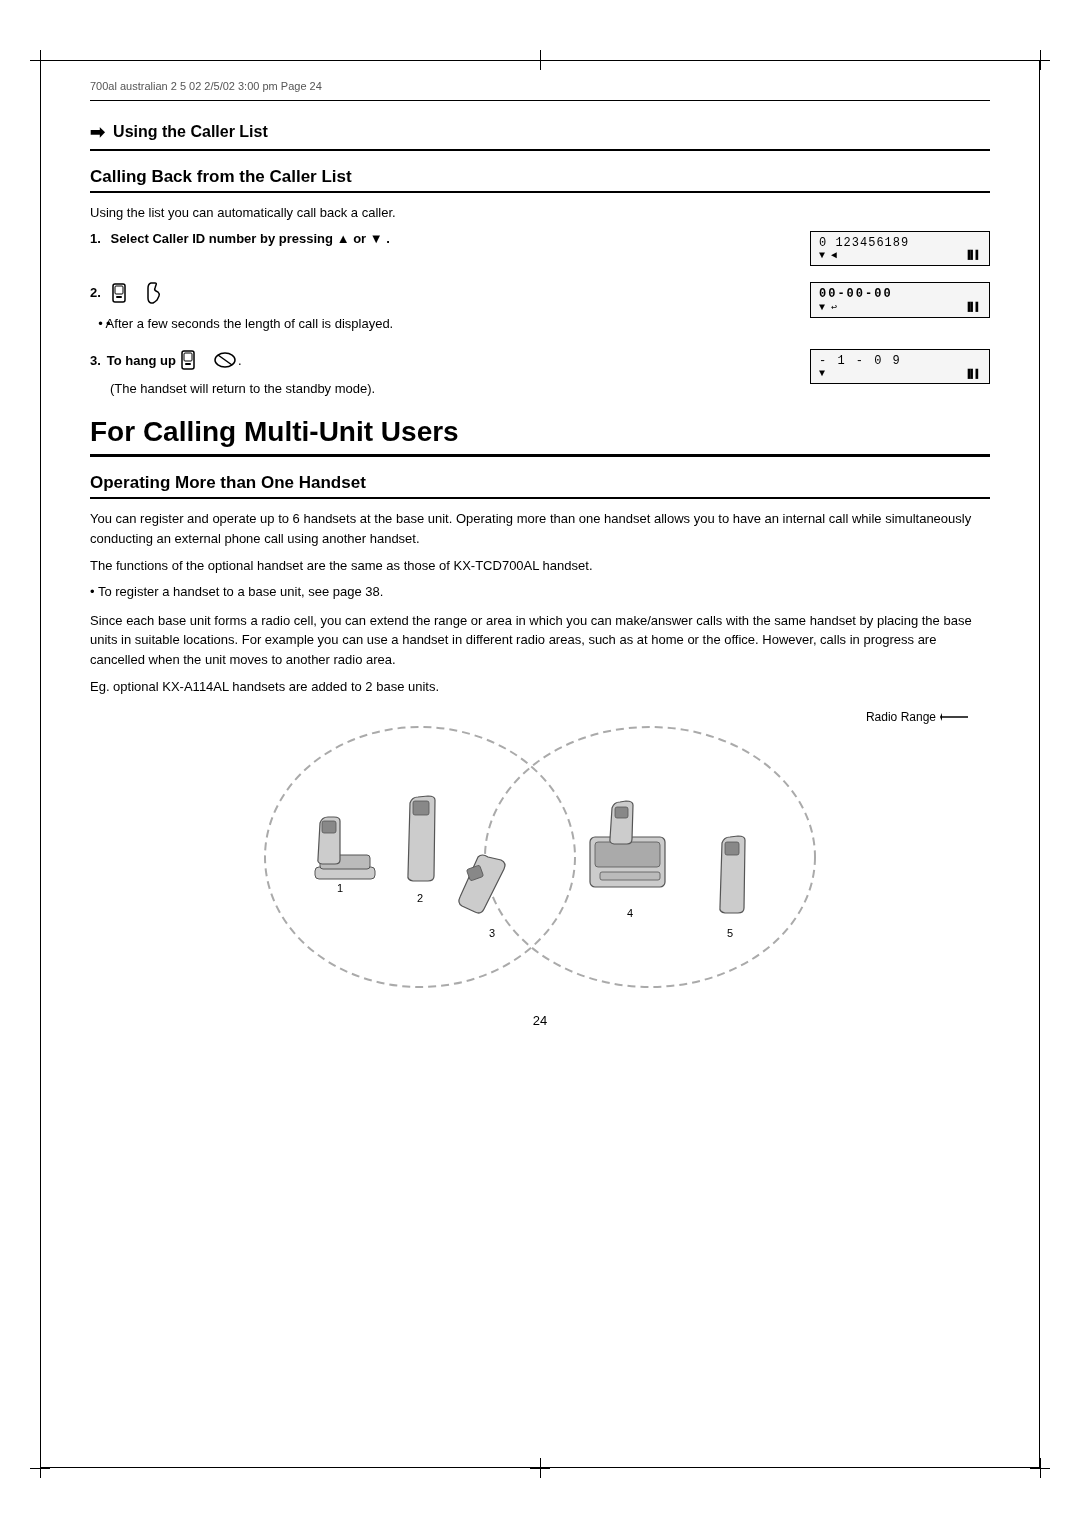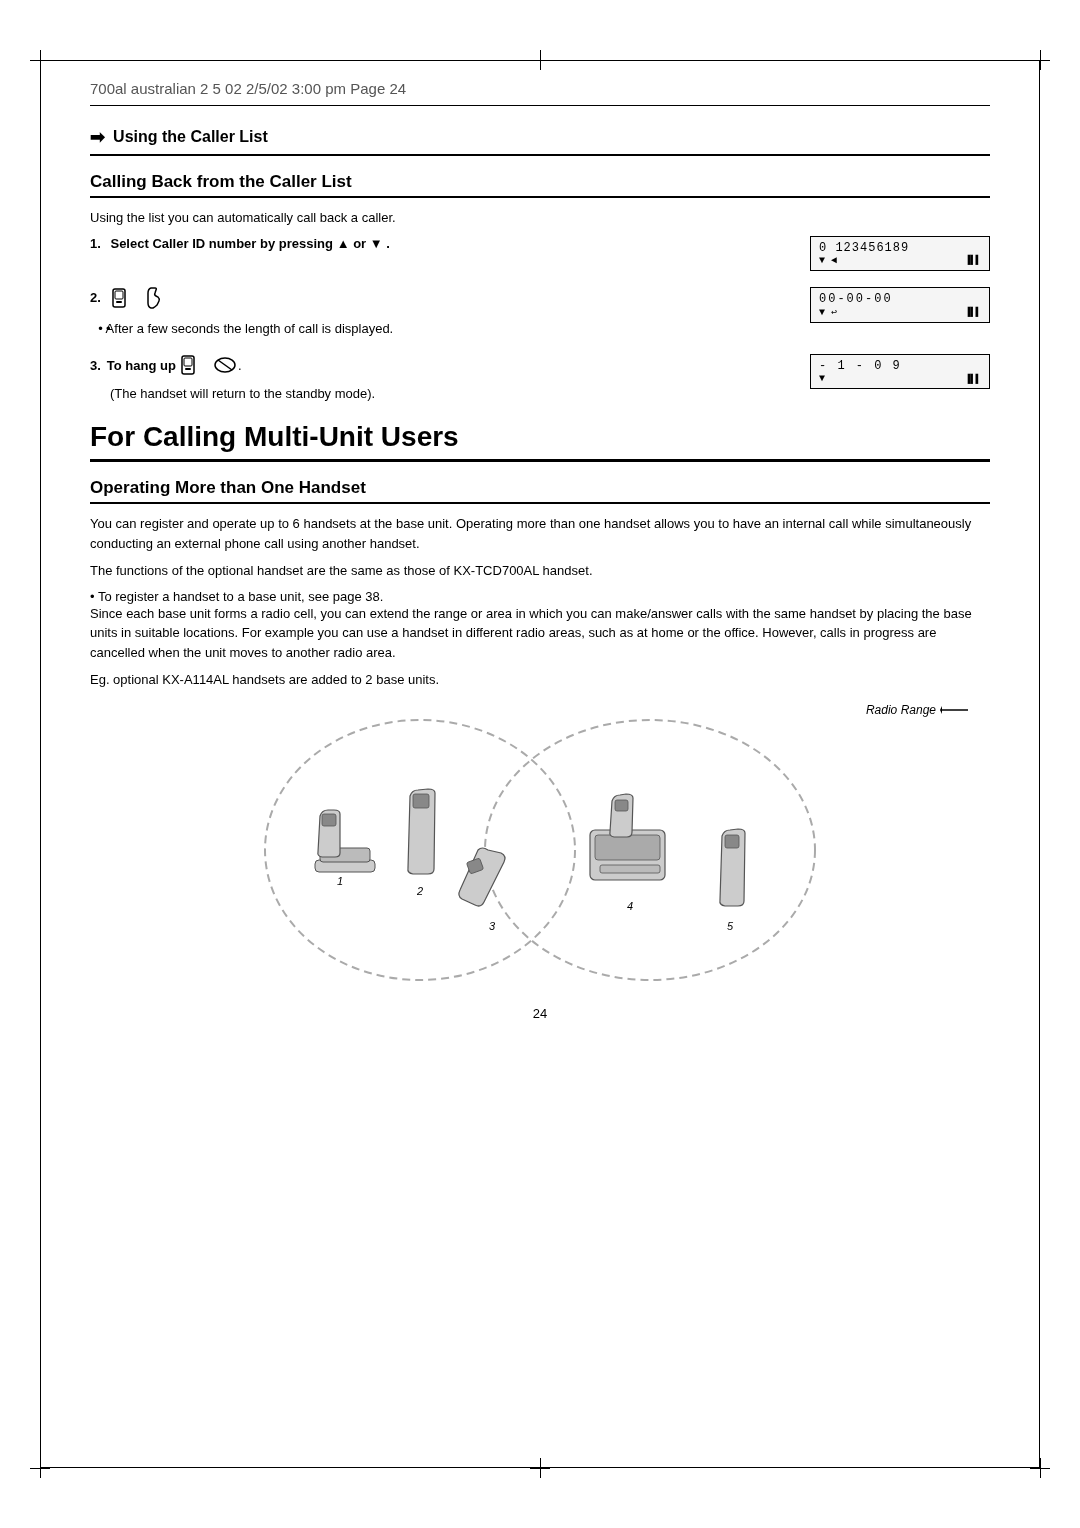--- a/index.html
+++ b/index.html
@@ -58,21 +58,21 @@
     .crosshair-tc { top: 50px; left: 50%; margin-left: -10px; }
     .crosshair-bc { bottom: 50px; left: 50%; margin-left: -10px; }
 
     .content {
       position: relative;
       padding: 80px 90px 80px 90px;
     }
 
     
     .header-info {
-      font-size: 15px;
+      font-size: 11px;
       color: #555;
       margin-bottom: 20px;
       border-bottom: 1px solid #000;
       padding-bottom: 8px;
     }
 
     
     .section-using-caller {
       margin-top: 20px;
       margin-bottom: 10px;
@@ -269,21 +269,21 @@
                 <path d="M8,1 Q5,2 5,6 L5,16 Q5,20 8,21 L10,21 Q12,20 14,18 L16,14 Q17,12 15,10 L13,9 Q11,8 12,6 L13,3 Q14,1 12,1 Z" fill="none" stroke="#000" stroke-width="1.5"></path>
               </svg>
             </span>
           </div>
           <div class="bullet-item">
             <span style="margin-left:-16px;">• After a few seconds the length of call is displayed.</span>
           </div>
         </div>
         <div class="step-right">
           <div class="lcd-box">
-            <div style="font-size:12px; letter-spacing:2px;">00-00-00</div>
+            <div style="font-size:12px; letter-spacing:2px;font-weight:bold;">00-00-00</div>
             <div class="lcd-row">
               <span>▼ ↩</span>
               <span style="font-size:9px;">▐▌▌</span>
             </div>
           </div>
         </div>
       </div>
 
       <div class="step-row">
         <div class="step-left">
@@ -317,32 +317,32 @@
       </div>
     </div>
 
     <div>
       <div class="major-title">For Calling Multi-Unit Users</div>
 
       <div>
         <div class="subsection-title">Operating More than One Handset</div>
         <p class="body-text">You can register and operate up to 6 handsets at the base unit. Operating more than one handset allows you to have an internal call while simultaneously conducting an external phone call using another handset.</p>
         <p class="body-text">The functions of the optional handset are the same as those of KX-TCD700AL handset.</p>
-        <div style="margin-left:0; font-size:13px; margin-bottom:0;">
+        <div style="margin-left:0; font-size:13px; margin-bottom:12px;">
           • <span>To register a handset to a base unit, see page 38.</span>
         </div>
       </div>
 
       <div>
         <p class="body-text">Since each base unit forms a radio cell, you can extend the range or area in which you can make/answer calls with the same handset by placing the base units in suitable locations. For example you can use a handset in different radio areas, such as at home or the office. However, calls in progress are cancelled when the unit moves to another radio area.</p>
         <p class="body-text">Eg. optional KX-A114AL handsets are added to 2 base units.</p>
       </div>
 
       <div class="diagram-container">
-        <div style="position:relative; display:flex; justify-content:center; align-items:center; margin-top:10px;font-style:italic;">
+        <div style="position:relative; display:flex; justify-content:center; align-items:center; margin-top:10px;">
 
           <div style="position:absolute; right:20px; top:0; font-size:12px; display:flex; align-items:center; gap:4px;">
             <span>Radio Range</span>
             <svg width="30" height="20" viewBox="0 0 30 20">
               <line x1="28" y1="10" x2="2" y2="10" stroke="#000" stroke-width="1.5"></line>
               <polygon points="2,6 2,14 0,10" fill="#000"></polygon>
             </svg>
           </div>
 
           <svg width="560" height="290" viewBox="0 0 560 290" style="overflow:visible;">

